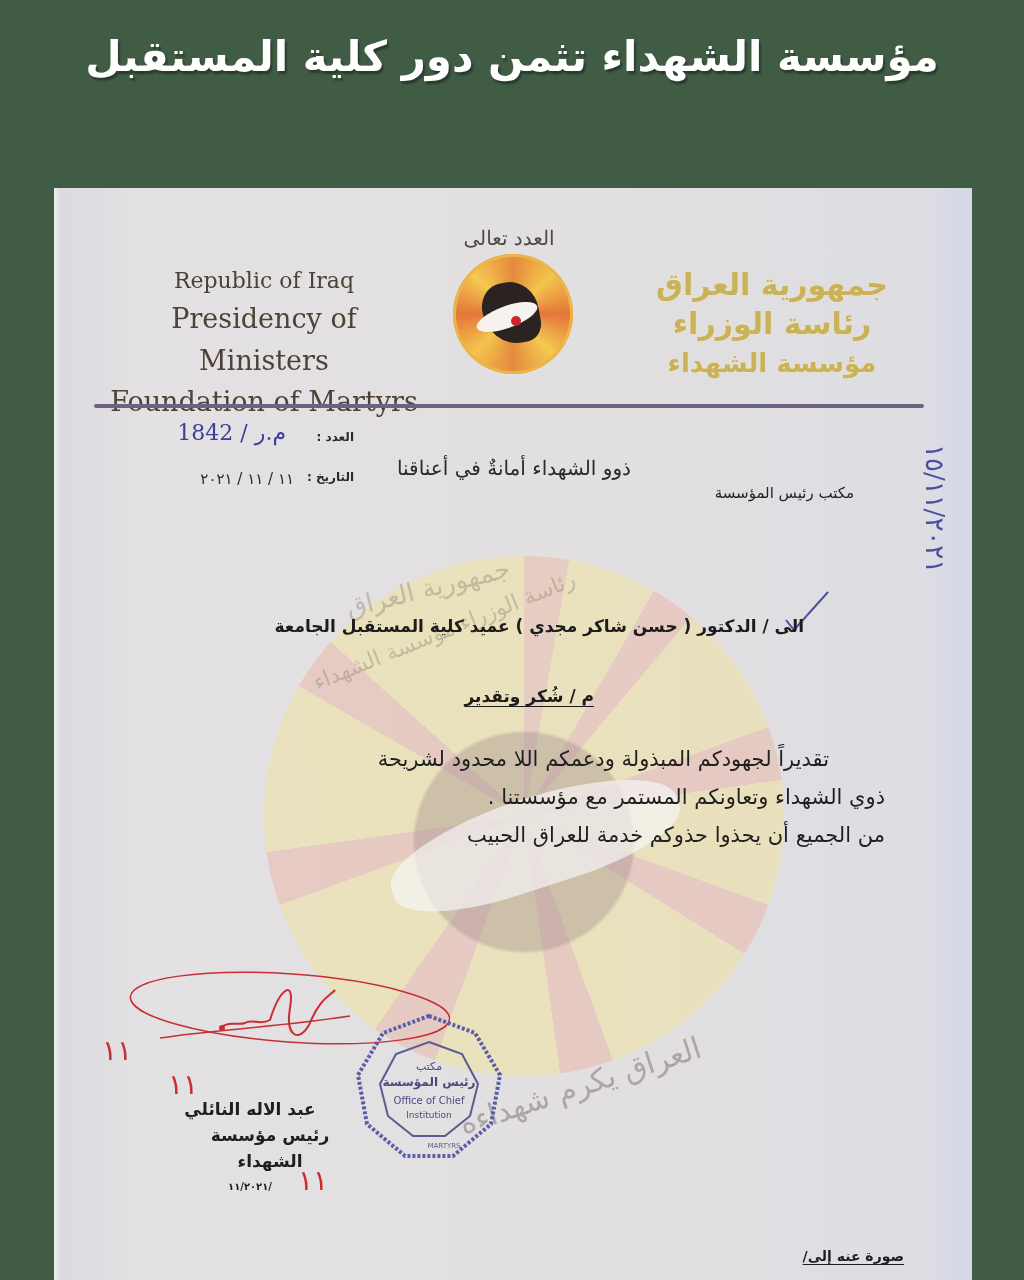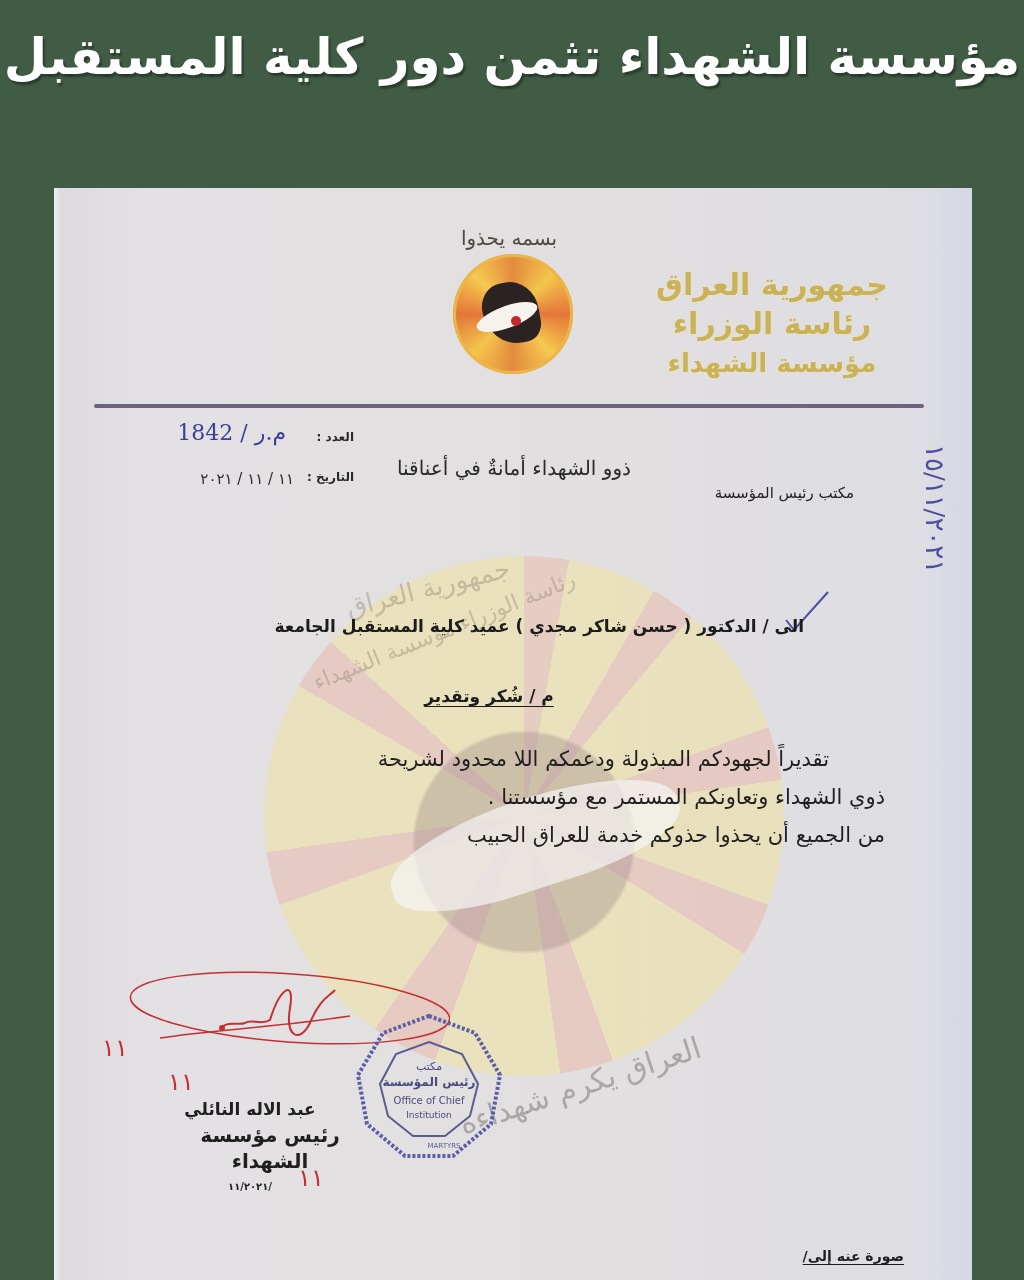--- a/index.html
+++ b/index.html
@@ -6,21 +6,21 @@
     body {
       width: 1024px; height: 1280px; overflow: hidden;
       background: #415c45;
       font-family: "DejaVu Sans", sans-serif;
       position: relative;
     }
     .headline {
       position: absolute; left: 0; top: 22px; width: 1024px;
       text-align: center; color: #ffffff; direction: rtl;
       font-family: "DejaVu Sans", sans-serif; font-weight: bold;
-      font-size: 50px; line-height: 70px;
+      font-size: 42px; line-height: 70px;
       text-shadow: 2px 3px 2px rgba(0,0,0,0.35);
     }
     .paper {
       position: absolute; left: 54px; top: 188px; width: 918px; height: 1092px;
       background: linear-gradient(90deg, #dcdadf 0%, #e3e1e3 10%, #e2dfe0 60%, #dddde3 95%, #d4d7e6 100%);
       overflow: hidden;
     }
     .paper::before {
       content: ""; position: absolute; left: 0; top: 0; width: 8px; height: 100%;
       background: linear-gradient(90deg, #eceef2, #d9d8dc);
@@ -121,47 +121,47 @@
     }
 
     .addressee {
       position: absolute; left: 150px; top: 428px; width: 600px; text-align: right;
       direction: rtl; font-weight: bold; font-size: 17px; color: #1c1c1c;
     }
     .check-mark {
       position: absolute; left: 730px; top: 402px; width: 46px; height: 42px;
     }
     .subject {
-      position: absolute; left: 330px; top: 498px; width: 210px; text-align: center;
+      position: absolute; left: 330px; top: 498px; width: 210px; 
       direction: rtl; font-weight: bold; font-size: 17px; color: #1c1c1c;
       text-decoration: underline; text-underline-offset: 4px;
     }
     .body-text {
       position: absolute; left: 80px; top: 548px; width: 760px; direction: rtl;
       text-align: justify; text-align-last: right;
       font-size: 21px; line-height: 29px; color: #1f1f1f;
     }
     .body-text p { margin: 9px; }
     .body-text .indent { padding-right: 56px; }
 
     .signature {
       position: absolute; left: 66px; top: 780px; width: 330px; height: 140px;
     }
     .sig-initials {
-      position: absolute; color: #c43034; font-family: Liberation Serif, serif; font-size: 24px;
+      position: absolute; color: #c43034; font-family: Liberation Serif, serif; font-size: 28px;
     }
     .stamp {
       position: absolute; left: 300px; top: 824px; width: 150px; height: 150px;
     }
     .signer {
       position: absolute; left: 96px; top: 908px; width: 200px; text-align: center;
       direction: rtl; font-weight: bold; color: #1f1f1f;
     }
     .signer .name { font-size: 17px; line-height: 26px; }
-    .signer .title { font-size: 20px; line-height: 26px; margin-left: 40px; }
+    .signer .title { font-size: 17px; line-height: 26px; margin-left: 40px; }
     .signer .date { font-size: 10px; line-height: 26px; font-weight: bold; }
 
     .copy-to {
       position: absolute; left: 720px; top: 1060px; width: 130px; text-align: right;
       direction: rtl; font-weight: bold; font-size: 14px; color: #1f1f1f;
       text-decoration: underline; text-underline-offset: 3px;
     }
   </style>
 </head>
 <body>
@@ -171,22 +171,27 @@
 </div>
 
 <div class="paper">
 
   <div class="watermark"></div>
   <div class="wm-dove"></div>
   <div class="wm-text wm-top">جمهورية العراق</div>
   <div class="wm-text wm-top2">رئاسة الوزراء مؤسسة الشهداء</div>
   <div class="wm-text wm-bottom">العراق يكرم شهداءه</div>
 
-
-  <div class="basmala">بسمه يحذوا</div>
+  <div class="en-header">
+    <div class="l1">Republic of Iraq</div>
+    <div class="l2">Presidency of Ministers</div>
+    <div class="l3">Foundation of Martyrs</div>
+  </div>
+
+  <div class="basmala">العدد تعالى</div>
   <div class="logo">
     <div class="map"></div>
     <div class="dove"></div>
     <div class="drop"></div>
   </div>
 
   <div class="ar-header">
     <div class="l1">جمهورية العراق</div>
     <div class="l2">رئاسة الوزراء</div>
     <div class="l3">مؤسسة الشهداء</div>

